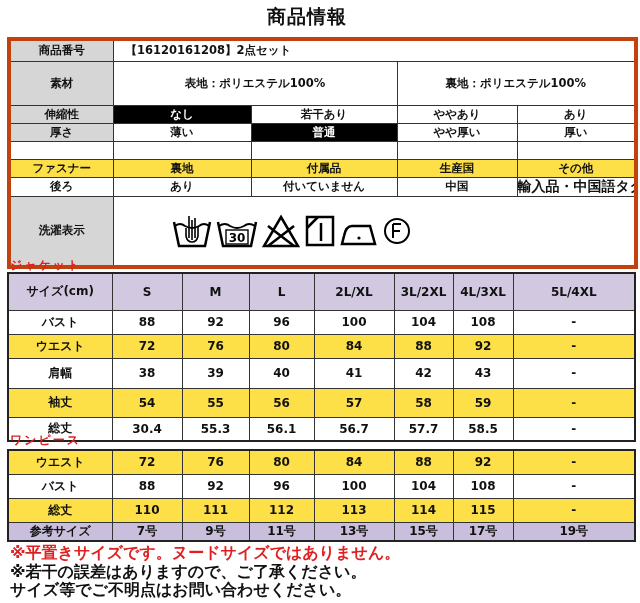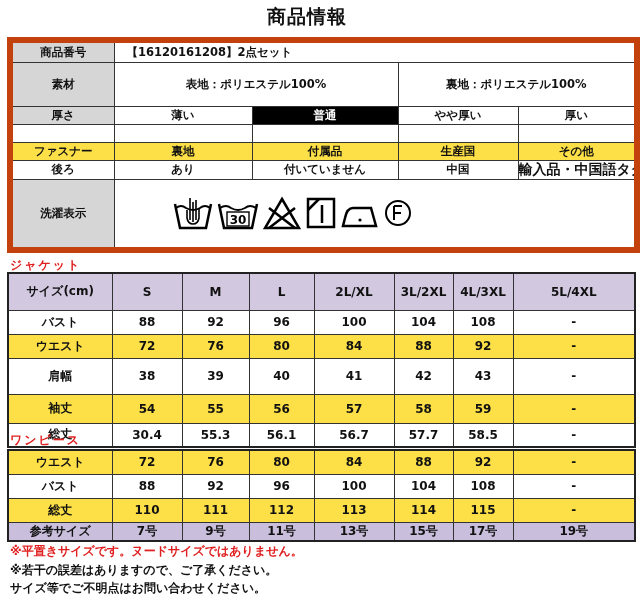--- a/index.html
+++ b/index.html
@@ -2,31 +2,31 @@
 <html><head>
 <meta charset="utf-8">
 <style>
   html, body { margin:0; padding:0; background:#ffffff; }
   body { width:640px; height:603px; position:relative; overflow:hidden;
          font-family:"DejaVu Sans", "Liberation Sans", sans-serif; color:#111; }
   .title { position:absolute; left:0; top:4px; width:614px; text-align:center;
            font-size:19px; font-weight:bold; letter-spacing:1px; }
   table { border-collapse:collapse; position:absolute; left:7px; table-layout:fixed; }
   td { border:1px solid #333; text-align:center; font-size:11.5px; padding:0; height:17px; overflow:hidden; white-space:nowrap; font-weight:bold; }
-  .info { top:37px; width:627px; border:6px solid #c2410c; }
+  .info { top:37px; width:627px; border:4px solid #c2410c; }
   .lbl { background:#d6d6d6; }
   .blk { background:#000; color:#fff; }
   .left { text-align:left; padding-left:12px;margin-top:44px; }
   .sect { position:absolute; left:10px; font-size:12px; color:#e02020; font-weight:bold; letter-spacing:2px; }
   .size { width:627px; border:2px solid #222; }
   .size td { font-size:12px; }
   .hdr td { background:#d2c8e0; }
   .g td { background:#fde047; }
   .purple td { background:#c9bedb; }
-  .note { position:absolute; left:10px; font-size:12px; font-weight:bold; }
+  .note { position:absolute; left:10px; font-size:16px; font-weight:bold; }
   .care { display:flex; align-items:center; gap:4px; padding-left:58px; }
   .care svg { display:block; }
 </style>
 </head>
 <body>
 
 <div class="title">商品情報</div>
 
 <table class="info">
   <colgroup>
@@ -38,20 +38,27 @@
     </colgroup>
   <tbody>
       <tr style="height:22px">
     <td class="lbl">商品番号</td>
     <td class="left" colspan="4">【16120161208】2点セット</td>
   </tr>
   <tr style="height:44px">
     <td class="lbl">素材</td>
     <td colspan="2">表地：ポリエステル100%</td>
     <td colspan="2">裏地：ポリエステル100%</td>
+  </tr>
+  <tr>
+    <td class="lbl">伸縮性</td>
+    <td class="blk">なし</td>
+    <td>若干あり</td>
+    <td>ややあり</td>
+    <td>あり</td>
   </tr>
   <tr>
     <td class="lbl">厚さ</td>
     <td>薄い</td>
     <td class="blk">普通</td>
     <td>やや厚い</td>
     <td>厚い</td>
   </tr>
   <tr>
     <td></td>
@@ -149,21 +156,21 @@
   <tr class="g" style="height:24px">
     <td>ウエスト</td>
         <td>72</td>
         <td>76</td>
         <td>80</td>
         <td>84</td>
         <td>88</td>
         <td>92</td>
         <td>-</td>
   </tr>
-  <tr style="height:36px">
+  <tr style="height:30px">
     <td>肩幅</td>
         <td>38</td>
         <td>39</td>
         <td>40</td>
         <td>41</td>
         <td>42</td>
         <td>43</td>
         <td>-</td>
   </tr>
   <tr class="g" style="height:29px">

